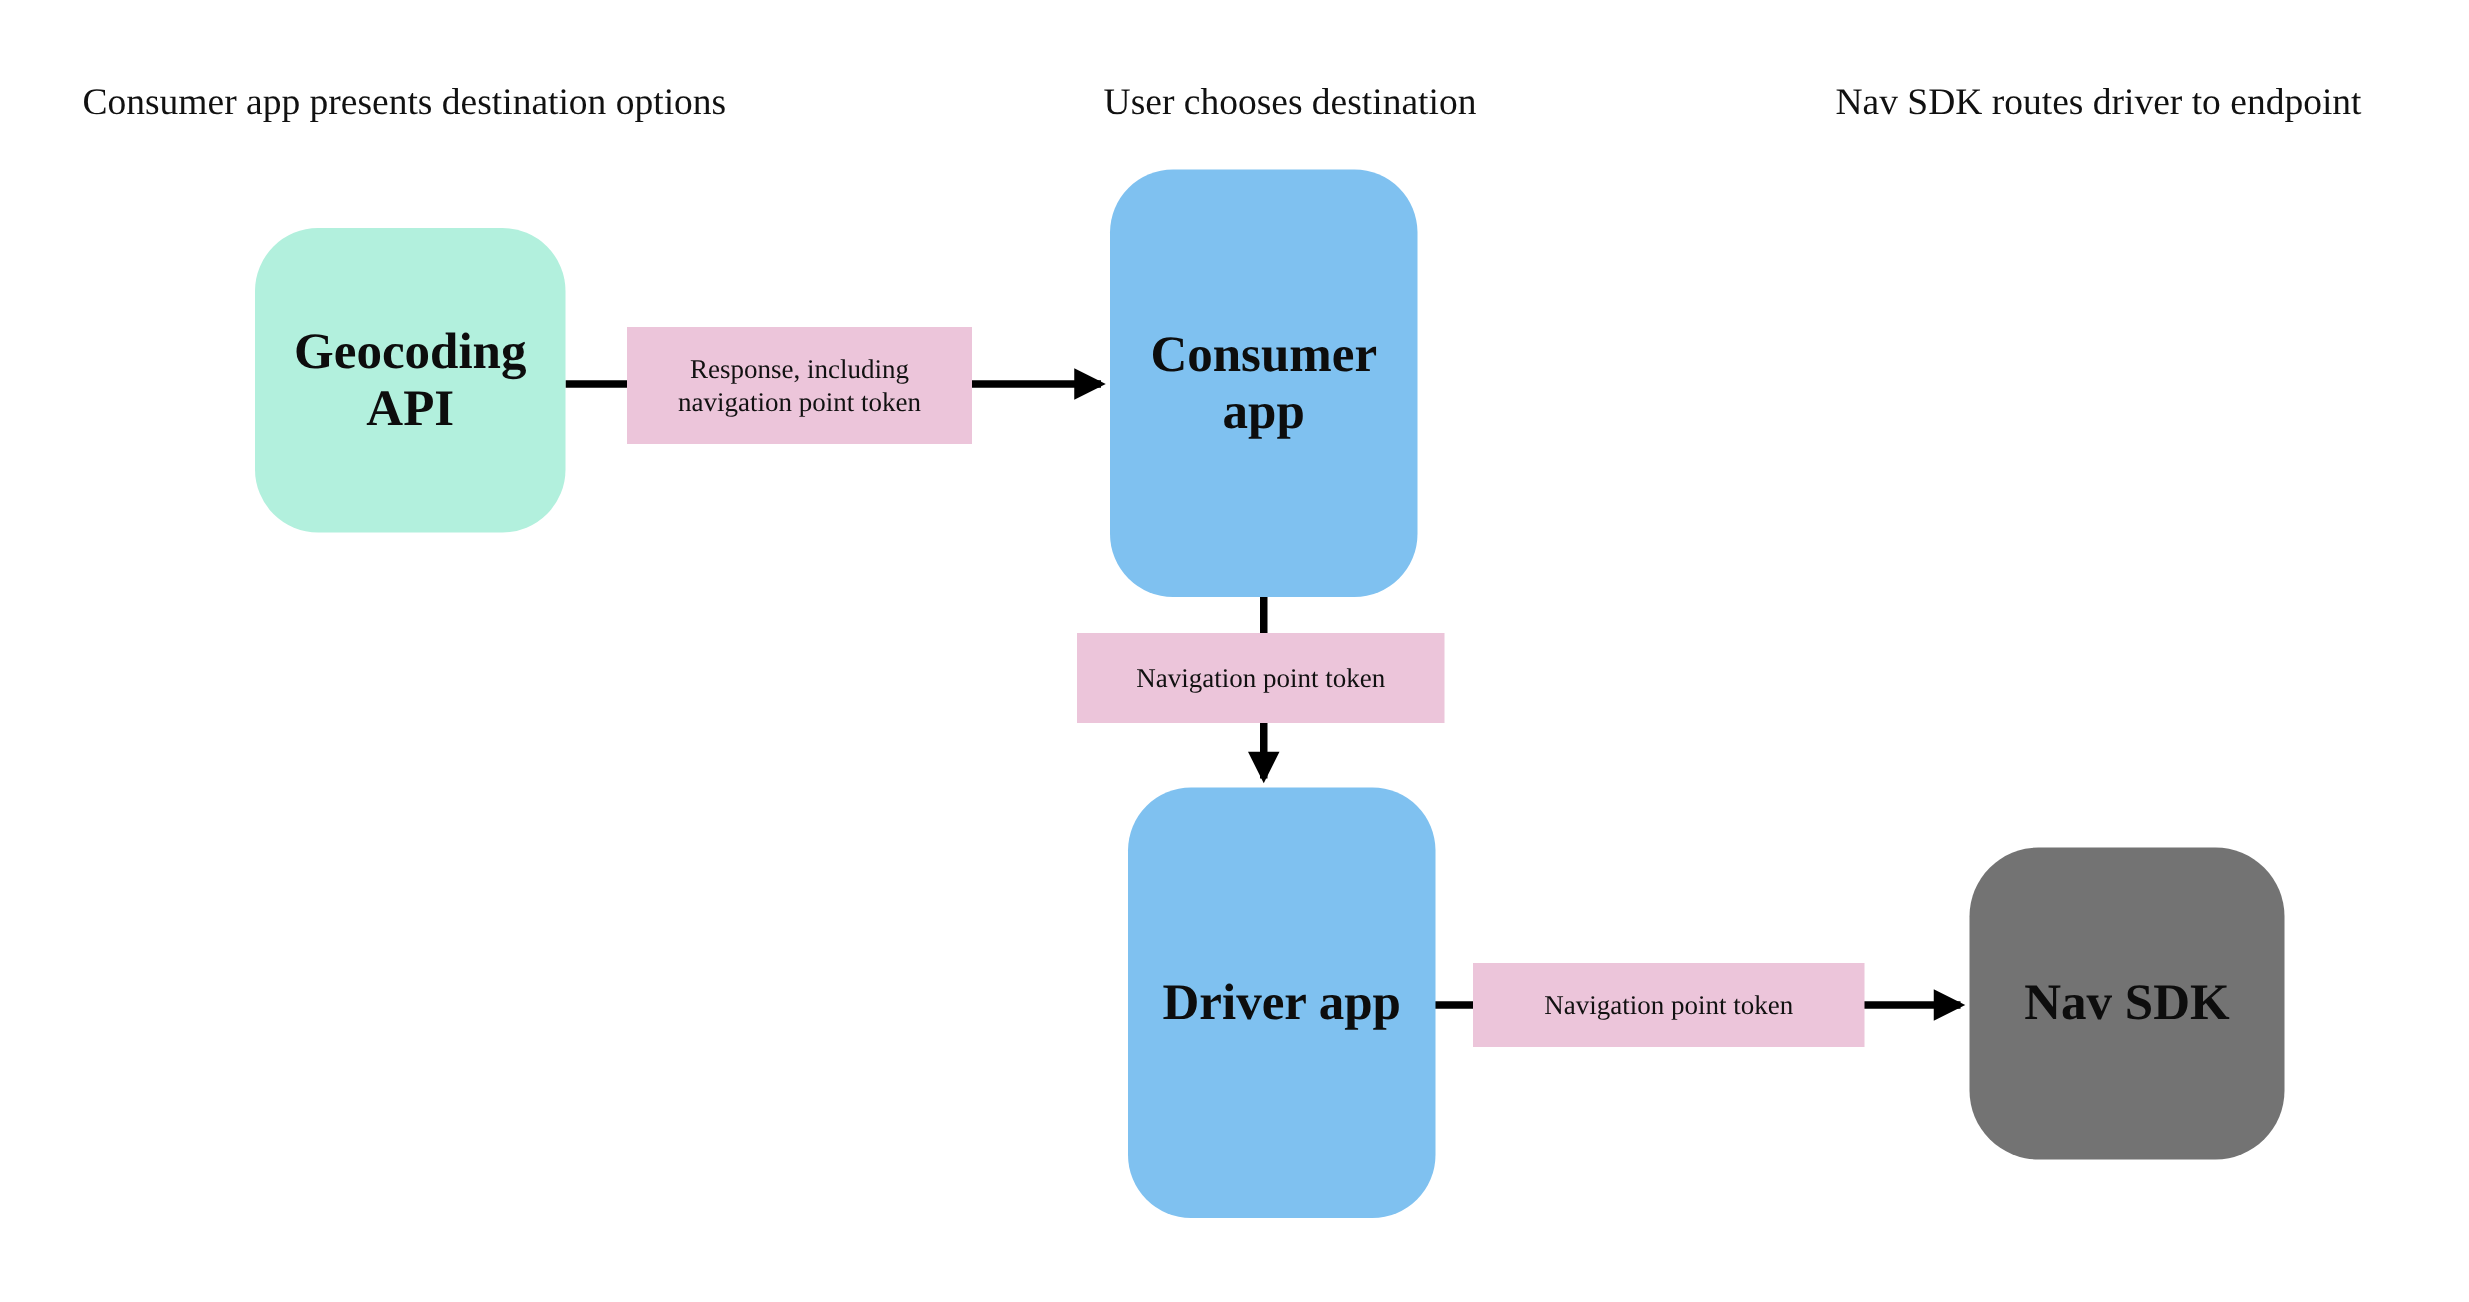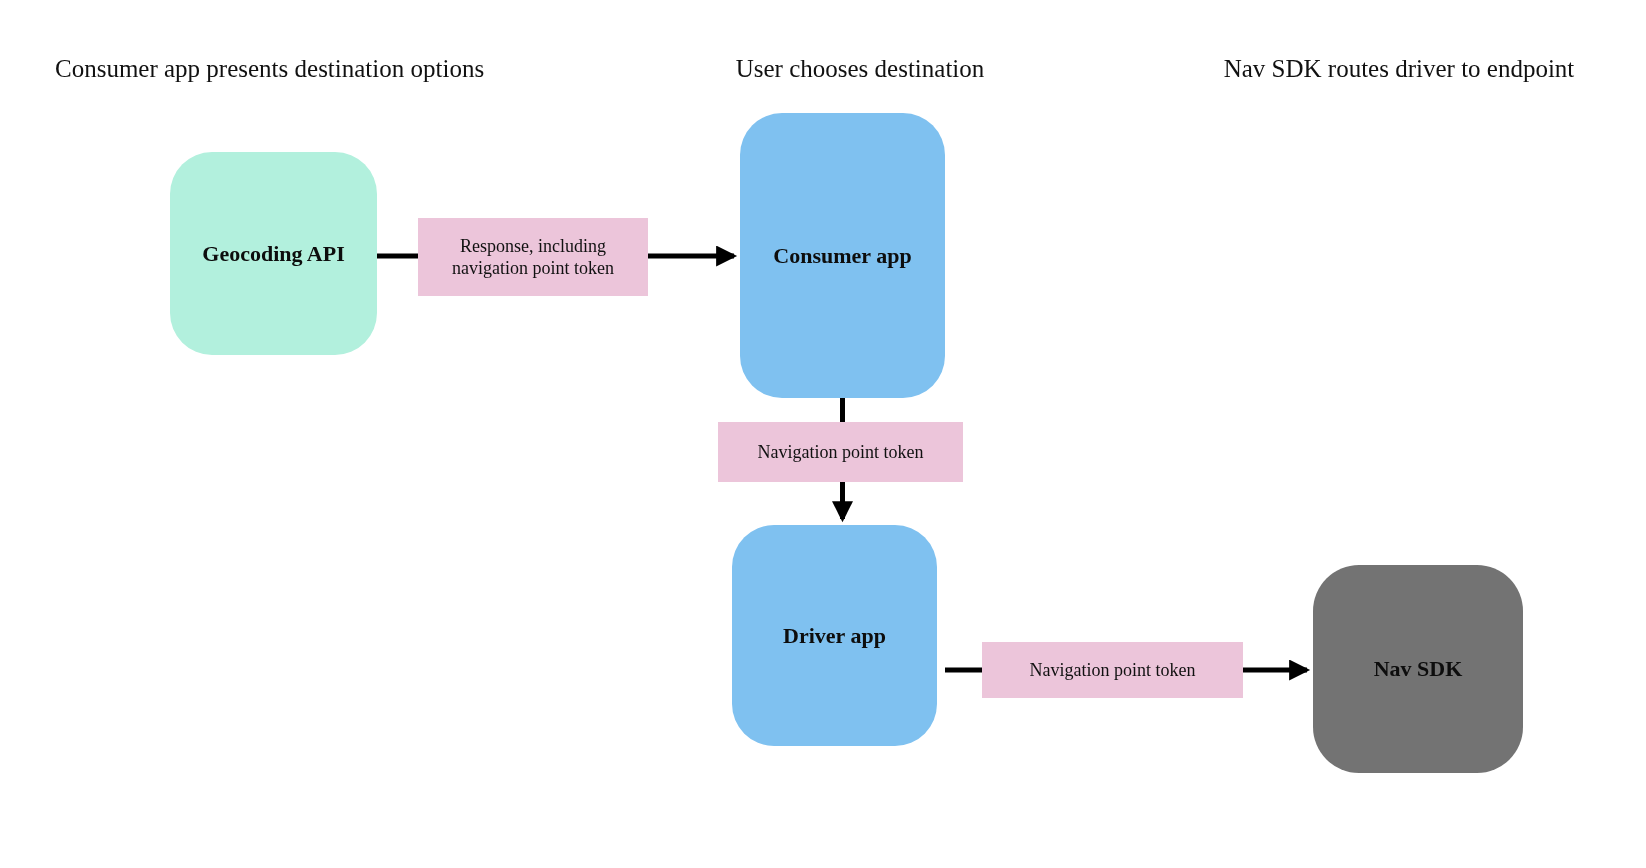--- a/index.html
+++ b/index.html
@@ -35,28 +35,28 @@
     z-index: 1;
   }
 
   .node {
     position: absolute;
     z-index: 2;
     display: flex;
     align-items: center;
     justify-content: center;
     border-radius: 42px;
-    font-size: 22px;
+    font-size: 34px;
     font-weight: 700;
     color: #0d0d0d;
     text-align: center;
   }
   #node-geocoding { left: 170px; top: 152px; width: 207px; height: 203px; }
   #node-consumer  { left: 740px; top: 113px; width: 205px; height: 285px; }
-  #node-driver    { left: 732px; top: 525px; width: 205px; height: 221px; }
+  #node-driver    { left: 752px; top: 525px; width: 205px; height: 287px; }
   #node-navsdk    { left: 1313px; top: 565px; width: 210px; height: 208px; border-radius: 46px; }
 
   .edge-label {
     position: absolute;
     z-index: 2;
     display: flex;
     align-items: center;
     justify-content: center;
     font-size: 18px;
     font-weight: 400;

